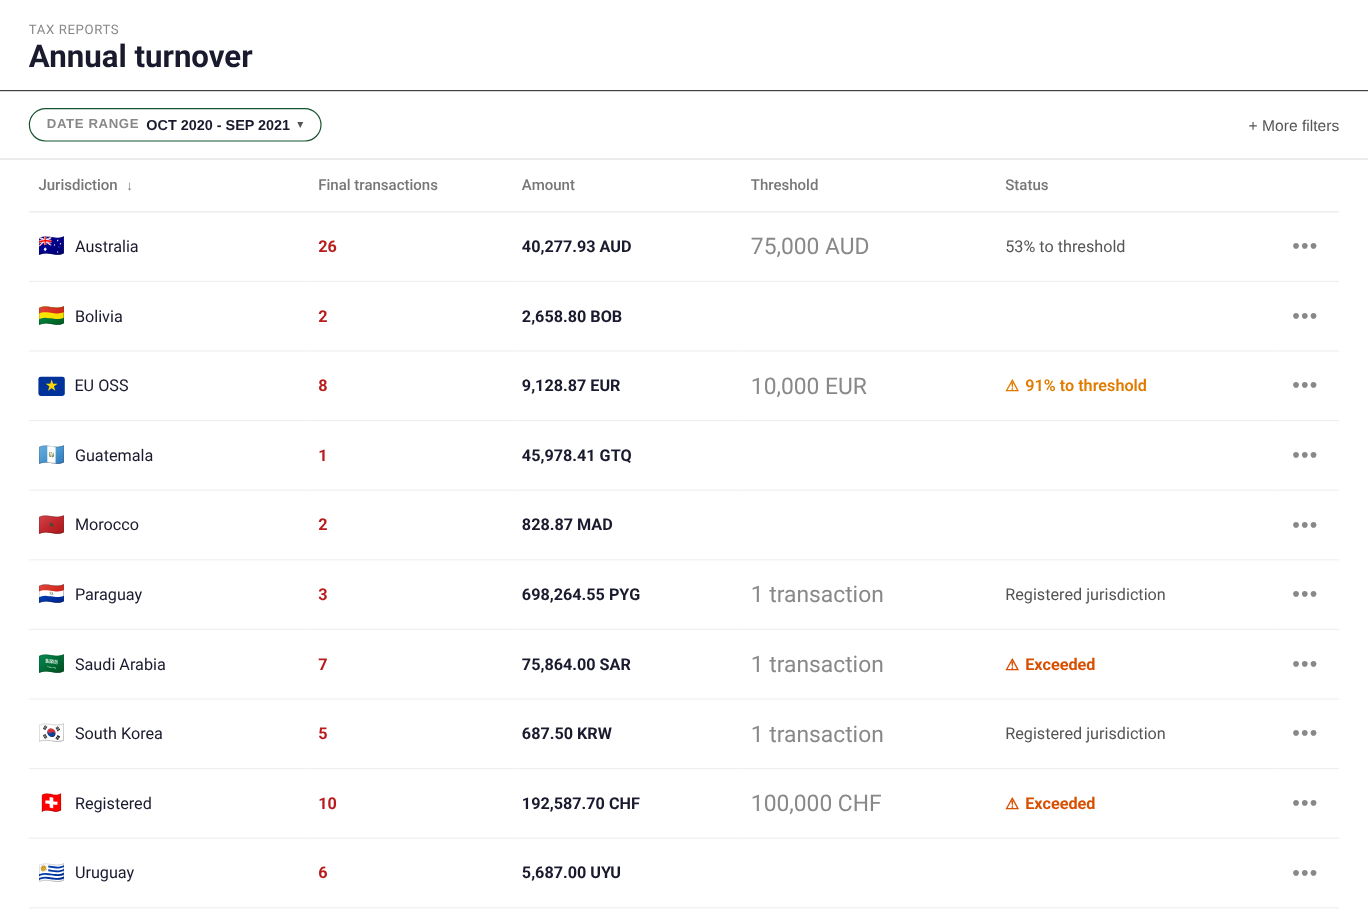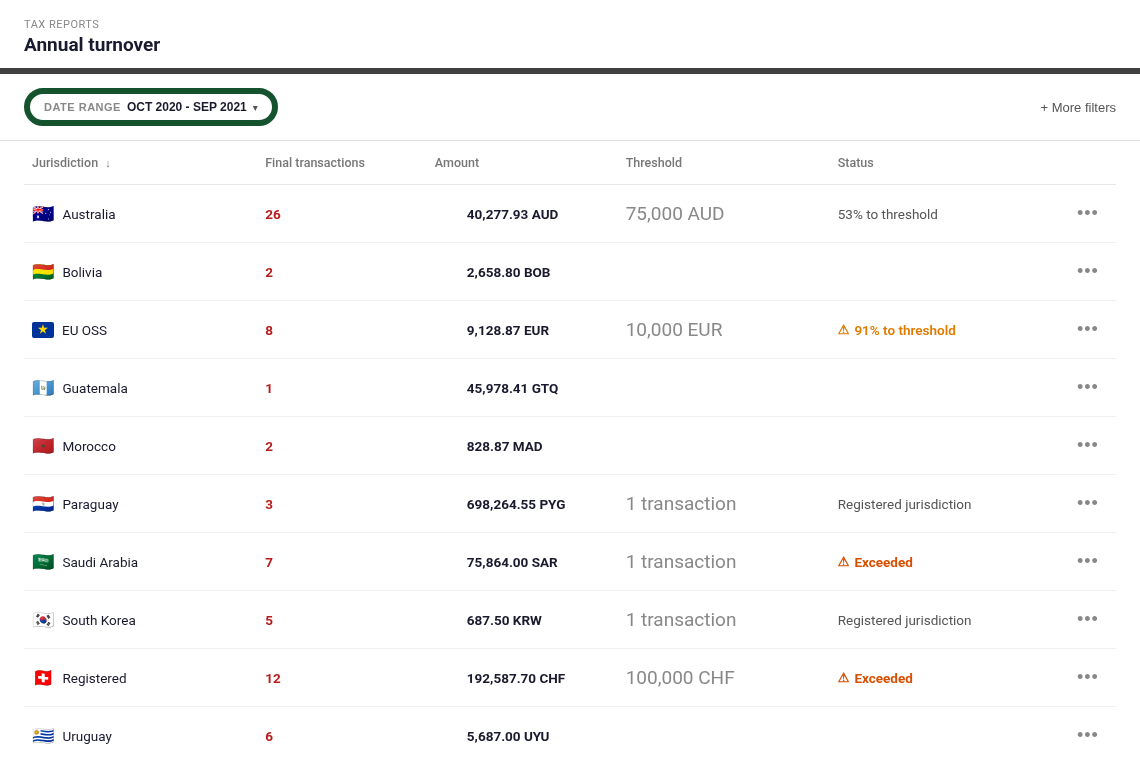--- a/index.html
+++ b/index.html
@@ -10,46 +10,46 @@
       font-size: 14px;
     }
     .page {
       width: 1140px;
       min-height: 760px;
       background: #fff;
       overflow: hidden;
     }
     .header {
       padding: 18px 40px 12px 24px;
-      border-bottom: 6px solid #404040;
+      border-bottom: 1px solid #404040;
     }
     .tax-reports-label {
       font-size: 11px;
       color: #888;
       text-transform: uppercase;
       letter-spacing: 0.5px;
       margin-bottom: 2px;
     }
     .page-title {
-      font-size: 19px;
+      font-size: 26px;
       font-weight: 700;
       color: #1a1a2e;
     }
     .filter-bar {
       display: flex;
       align-items: center;
       justify-content: space-between;
       padding: 14px 24px;
       border-bottom: 1px solid #e0e0e0;
     }
     .date-range-btn {
       display: inline-flex;
       align-items: center;
       gap: 6px;
-      border: 6px solid #14532d;
+      border: 1px solid #14532d;
       border-radius: 20px;
       padding: 6px 14px;
       font-size: 12px;
       cursor: pointer;
       background: #fff;
       color: #333;
     }
     .date-range-label {
       color: #888;
       font-size: 11px;
@@ -134,21 +134,20 @@
     .jurisdiction-name {
       color: #1a1a2e;
     }
     .transactions-val {
       font-weight: 700;
       color: #b91c1c;
     }
     .amount-val {
       font-weight: 700;
       color: #1a1a2e;
-      margin-left: 32px;
     }
     .threshold-val {
       color: #888;
       font-size: 19px;
     }
     .status-normal {
       color: #555;
     }
     .status-warning {
       color: #e07b00;
@@ -349,21 +348,21 @@
             <td><span class="status-normal">Registered jurisdiction</span></td>
             <td><button class="actions-btn">•••</button></td>
           </tr>
           <tr>
             <td>
               <div class="jurisdiction-cell">
                 <span class="flag">🇨🇭</span>
                 <span class="jurisdiction-name">Registered</span>
               </div>
             </td>
-            <td><span class="transactions-val">12</span></td>
+            <td><span class="transactions-val">10</span></td>
             <td><span class="amount-val">192,587.70 CHF</span></td>
             <td><span class="threshold-val" style="white-space: pre-line;">100,000 CHF</span></td>
             <td>
               <div class="status-exceeded">
                 <span class="warn-icon">⚠</span>
                 <span>Exceeded</span>
               </div>
             </td>
             <td><button class="actions-btn">•••</button></td>
           </tr>

